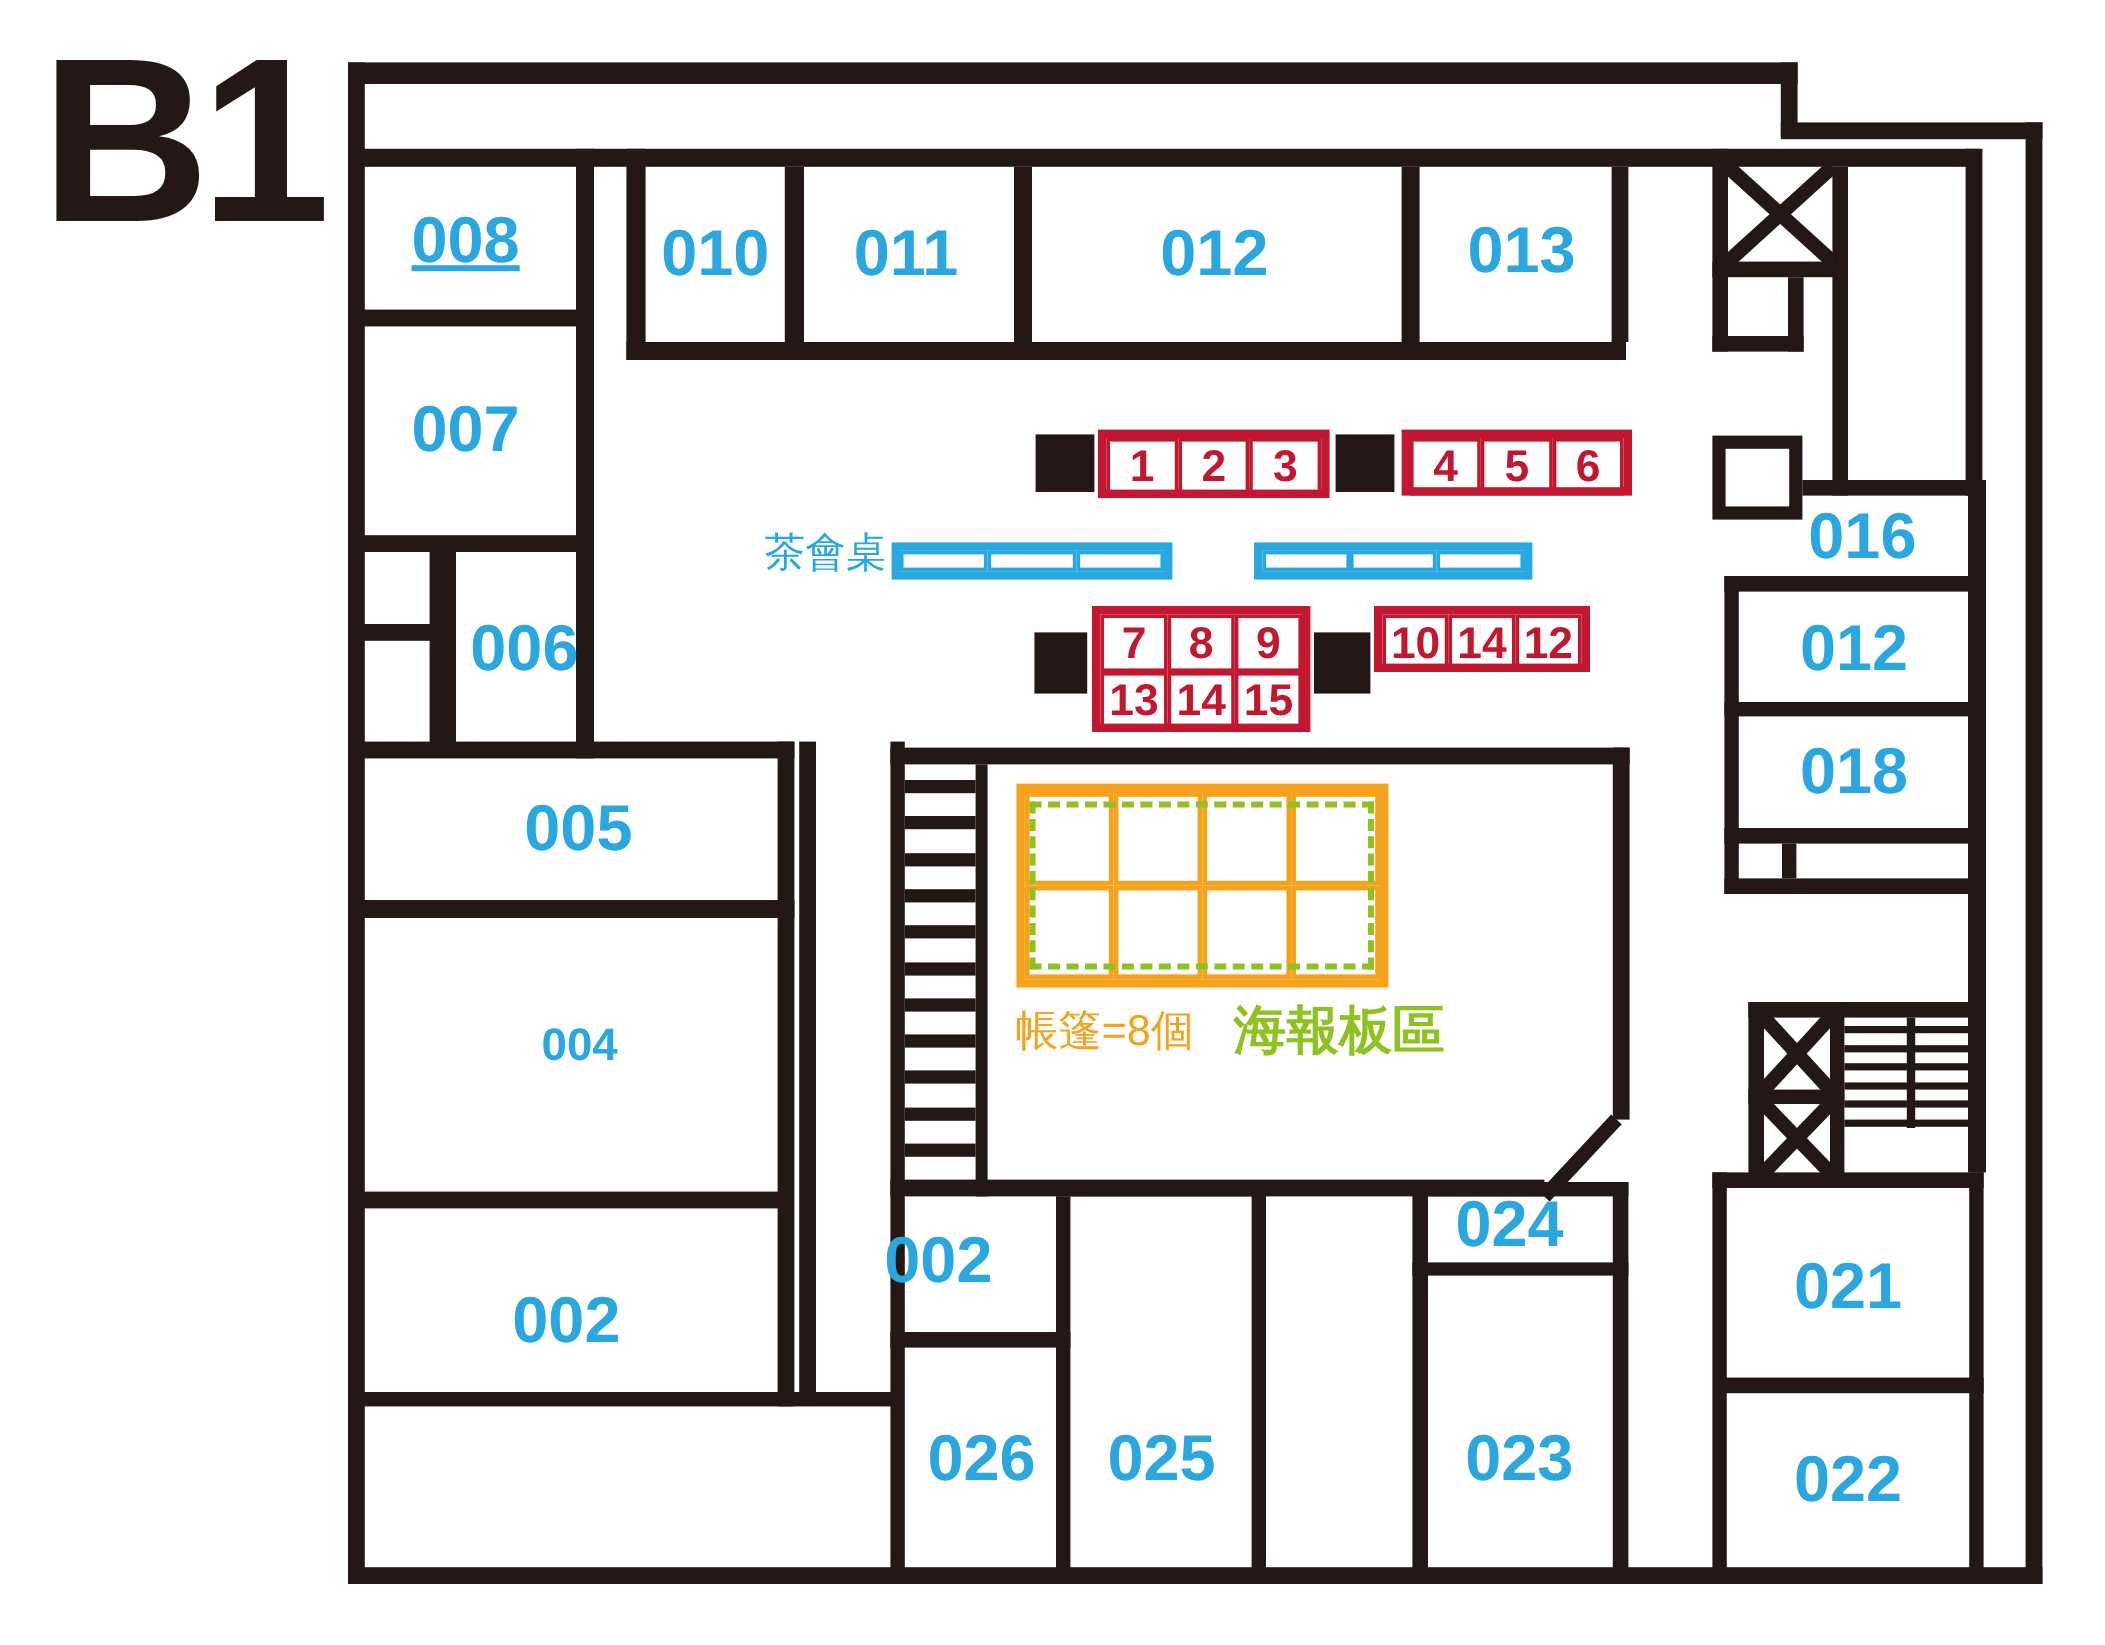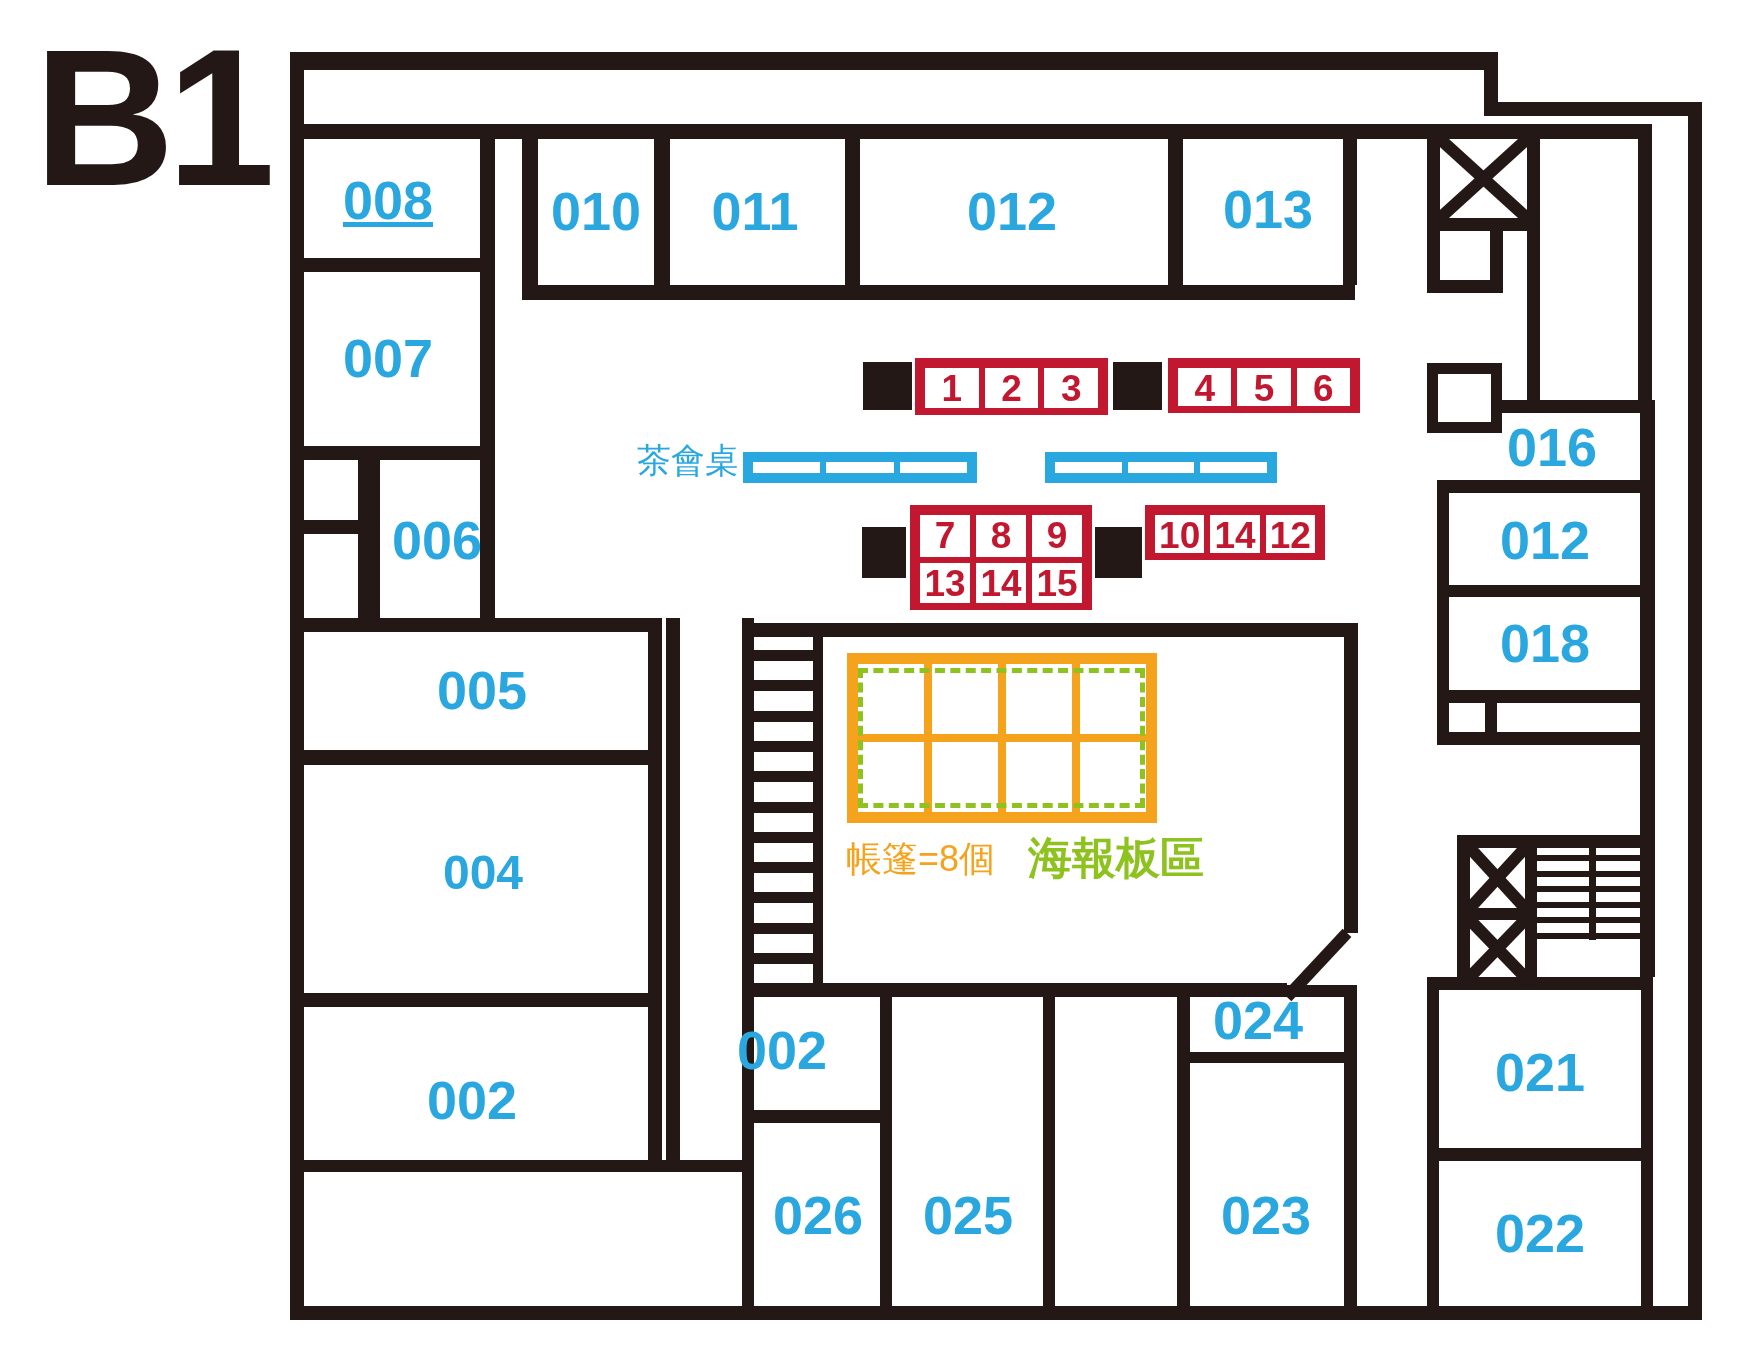--- a/index.html
+++ b/index.html
@@ -167,21 +167,21 @@
       <div class="cell"></div>
       <div class="cell"></div>
       <div class="cell"></div>
       <div class="cell"></div>
     </div>
     <div class="abs dashedrect" style="left: 858px; top: 668px; width: 287px; height: 140px;"></div>
     <div class="abs lbl center" style="left: 388px; top: 200px; font-size: 54px; text-decoration: underline;">008</div>
     <div class="abs lbl center" style="left: 388px; top: 358px; font-size: 54px;">007</div>
     <div class="abs lbl center" style="left: 437px; top: 540px; font-size: 54px;">006</div>
     <div class="abs lbl center" style="left: 482px; top: 690px; font-size: 54px;">005</div>
-    <div class="abs lbl center" style="left: 483px; top: 872px; font-size: 48px;">004</div>
+    <div class="abs lbl center" style="left: 483px; top: 872px; font-size: 38px;">004</div>
     <div class="abs lbl center" style="left: 472px; top: 1100px; font-size: 54px;">002</div>
     <div class="abs lbl center" style="left: 596px; top: 211px; font-size: 54px;">010</div>
     <div class="abs lbl center" style="left: 755px; top: 211px; font-size: 54px;">011</div>
     <div class="abs lbl center" style="left: 1012px; top: 211px; font-size: 54px;">012</div>
     <div class="abs lbl center" style="left: 1268px; top: 209px; font-size: 54px;">013</div>
     <div class="abs lbl center" style="left: 1552px; top: 447px; font-size: 54px;">016</div>
     <div class="abs lbl center" style="left: 1545px; top: 540px; font-size: 54px;">012</div>
     <div class="abs lbl center" style="left: 1545px; top: 643px; font-size: 54px;">018</div>
     <div class="abs lbl center" style="left: 1540px; top: 1072px; font-size: 54px;">021</div>
     <div class="abs lbl center" style="left: 1540px; top: 1233px; font-size: 54px;">022</div>

